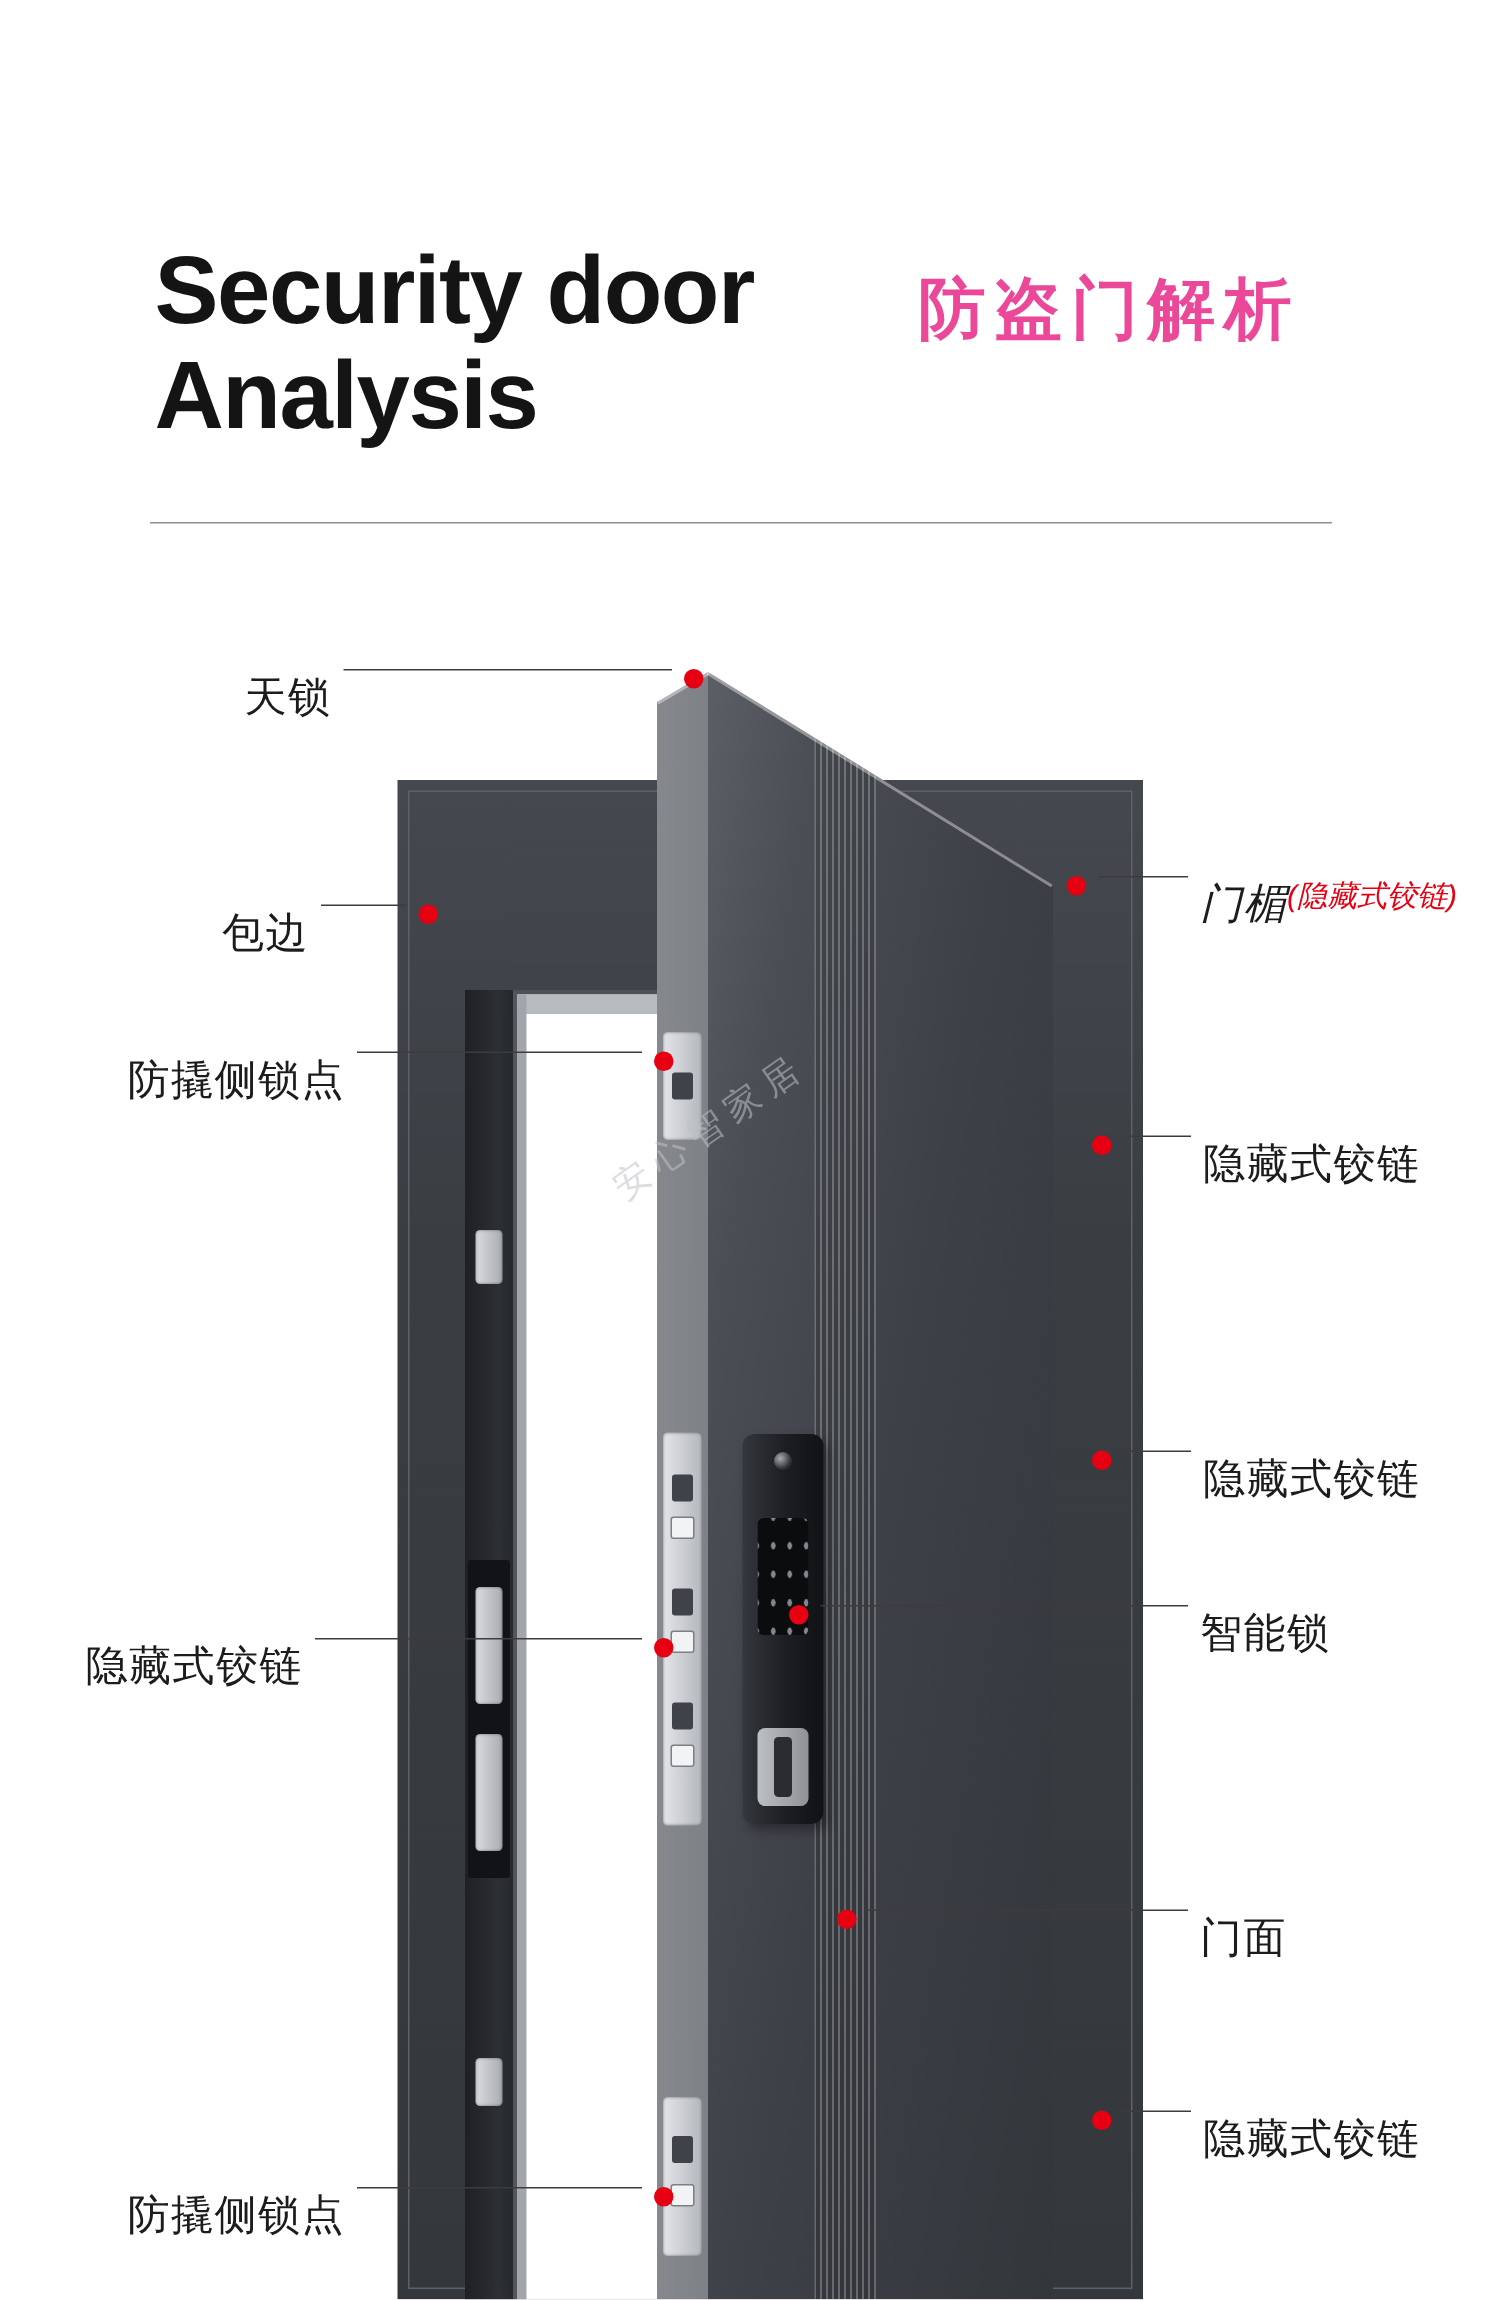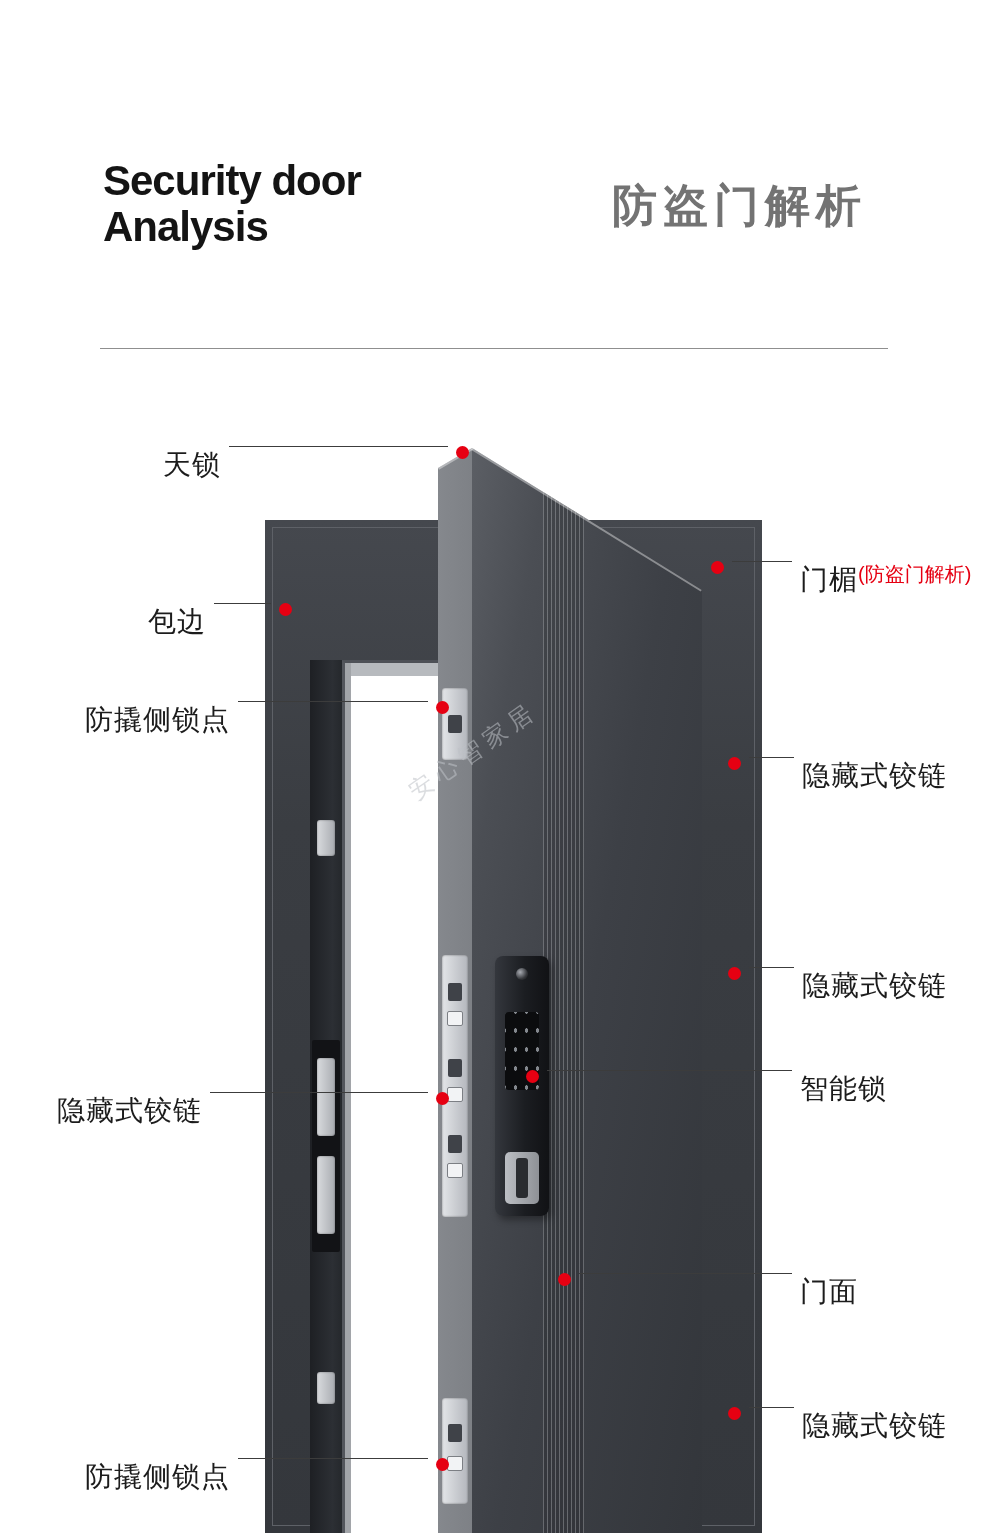--- a/index.html
+++ b/index.html
@@ -2,24 +2,24 @@
 <html><head>
 <meta charset="utf-8">
 <style>
   * { margin:0; padding:0; box-sizing:border-box; }
   html,body { background:#ffffff; }
   body { font-family:"Liberation Sans", sans-serif; }
 
   .canvas { position:relative; width:990px; height:1533px; background:#fff; overflow:hidden; }
 
   
-  .title-en { position:absolute; left:103px; top:158px; font-size:42px; font-weight:800;
+  .title-en { position:absolute; left:103px; top:158px; font-size:64px; font-weight:800;
               color:#141414; line-height:1.1; letter-spacing:-1px; }
   .title-zh { position:absolute; left:612px; top:176px; font-size:45px; font-weight:700;
-              color:#737373; letter-spacing:6px; white-space:nowrap; }
+              color:#ec4899; letter-spacing:6px; white-space:nowrap; }
   .divider  { position:absolute; left:100px; top:348px; width:788px; height:1px; background:#8f8f8f; }
 
   
   .frame { position:absolute; left:265px; top:520px; width:497px; height:1013px;
            background:linear-gradient(180deg,#45484e 0%, #3a3d42 30%, #34373c 100%); }
   .frame-bevel { position:absolute; inset:7px; border:1px solid #5e6167; }
   .opening { position:absolute; left:77px; top:140px; width:358px; height:873px; background:#ffffff;
              border-left:3px solid #53565c; border-top:3px solid #4e5157; }
   .reveal-top  { position:absolute; left:0; top:0; width:100%; height:13px; background:#b7babe; }
   .reveal-left { position:absolute; left:0; top:0; width:6px; height:100%; background:#a2a5a9; }
@@ -165,25 +165,25 @@
     <span class="label">隐藏式铰链</span>
     <span class="line"></span>
     <span class="dot"></span>
   </div>
   <div class="callout cl-left" style="left:85px; top:1458px; width:364px;">
     <span class="label">防撬侧锁点</span>
     <span class="line"></span>
     <span class="dot"></span>
   </div>
 
-  <div class="callout cl-right" style="left:711px; top:561px;">
+  <div class="callout cl-right" style="left:711px; top:584px;font-style:italic;">
     <span class="dot"></span>
     <span class="line" style="width:60px;"></span>
     <span class="label">门楣</span>
-    <span class="note">(防盗门解析)</span>
+    <span class="note">(隐藏式铰链)</span>
   </div>
   <div class="callout cl-right" style="left:728px; top:757px;">
     <span class="dot"></span>
     <span class="line" style="width:45px;"></span>
     <span class="label">隐藏式铰链</span>
   </div>
   <div class="callout cl-right" style="left:728px; top:967px;">
     <span class="dot"></span>
     <span class="line" style="width:45px;"></span>
     <span class="label">隐藏式铰链</span>

